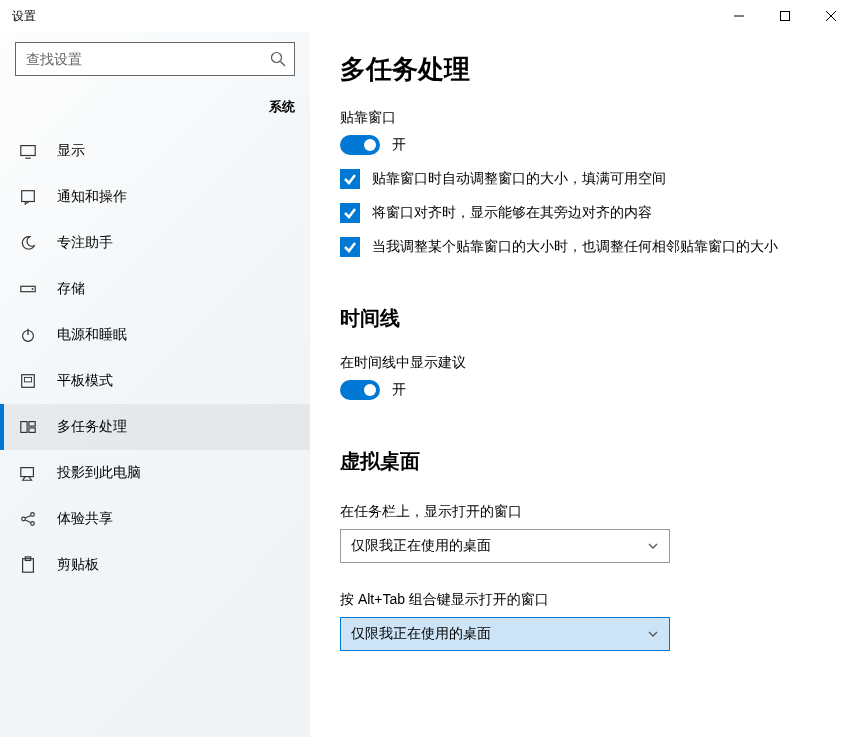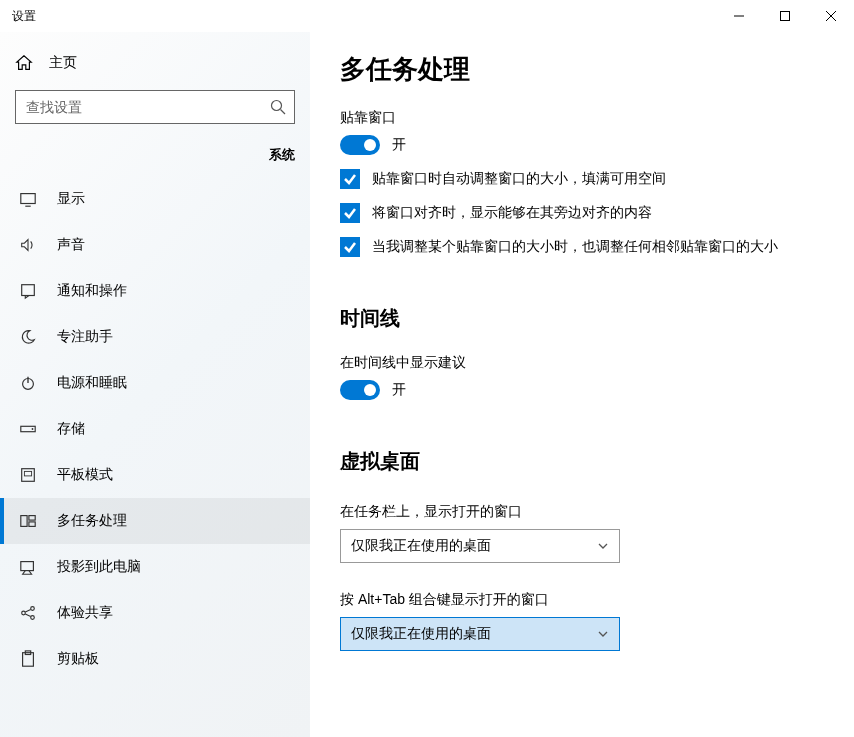--- a/index.html
+++ b/index.html
@@ -45,21 +45,21 @@
     .toggle-row { display: flex; align-items: center; gap: 12px; margin-top: 6px; }
     .toggle { width: 40px; height: 20px; border-radius: 10px; background: #0078d4; position: relative; cursor: pointer; }
     .toggle::after { content:""; position:absolute; width:12px; height:12px; background:#fff; border-radius:50%; top:4px; right:4px; }
     .toggle-text { font-size: 14px; }
     
     .check-row { display: flex; align-items: center; gap: 12px; margin-top: 14px; }
     .checkbox { width: 20px; height: 20px; background: #0078d4; display:flex; align-items:center; justify-content:center; flex-shrink:0; cursor:pointer; }
     .checkbox svg { width: 14px; height: 14px; stroke:#fff; stroke-width:2.5; fill:none; }
     .check-label { font-size: 14px; }
     
-    .dropdown { width: 280px; height: 34px; border: 1px solid #999; display:flex; align-items:center; justify-content:space-between; padding: 0 10px; margin-top:8px; cursor:pointer; background:#fff; }
+    .dropdown { width: 330px; height: 34px; border: 1px solid #999; display:flex; align-items:center; justify-content:space-between; padding: 0 10px; margin-top:8px; cursor:pointer; background:#fff; }
     .dropdown.highlighted { background:#cde4f7; border-color:#0078d4; }
     .dropdown-text { font-size: 14px; }
     .chevron { width:12px; height:12px; }
     
     .sub-q { font-size:14px; margin-top: 28px; }
   </style>
 </head>
 <body>
 
 <div class="titlebar">
@@ -80,28 +80,20 @@
           <line x1="0" y1="0" x2="10" y2="10" stroke="#000" stroke-width="1"></line>
           <line x1="10" y1="0" x2="0" y2="10" stroke="#000" stroke-width="1"></line>
         </svg>
     </div>
   </div>
 </div>
 
 <div class="body-wrap">
 
   <div class="sidebar">
-    <div class="home-row">
-      <span class="home-icon">
-        <svg viewBox="0 0 20 20" width="18" height="18">
-            <path d="M10 2 L2 9 L4 9 L4 17 L8 17 L8 12 L12 12 L12 17 L16 17 L16 9 L18 9 Z" fill="none" stroke="#000" stroke-width="1.3"></path>
-          </svg>
-      </span>
-      <span class="home-label">主页</span>
-    </div>
 
     <div class="search-box">
       <input class="search-input" placeholder="查找设置" style="">
       <svg class="search-icon" viewBox="0 0 16 16">
           <circle cx="6.5" cy="6.5" r="5" fill="none" stroke="currentColor" stroke-width="1.2"></circle>
           <line x1="10.5" y1="10.5" x2="15" y2="15" stroke="currentColor" stroke-width="1.2"></line>
         </svg>
     </div>
 
     <div class="category-header">系统</div>
@@ -111,60 +103,51 @@
           <svg viewBox="0 0 20 20" width="18" height="18">
             <rect x="2" y="4" width="16" height="11" fill="none" stroke="currentColor" stroke-width="1.3"></rect>
             <line x1="7" y1="18" x2="13" y2="18" stroke="currentColor" stroke-width="1.3"></line>
           </svg>
         </span>
       <span class="nav-label">显示</span>
     </div>
     <div class="nav-item">
       <span class="nav-icon">
           <svg viewBox="0 0 20 20" width="18" height="18">
-            <path d="M3 8 L3 12 L6 12 L10 16 L10 4 L6 8 Z" fill="none" stroke="currentColor" stroke-width="1.2"></path>
-            <path d="M13 6 Q16 10 13 14" fill="none" stroke="currentColor" stroke-width="1.2"></path>
-          </svg>
-        </span>
-      <span class="nav-label">声音</span>
-    </div>
-    <div class="nav-item">
-      <span class="nav-icon">
-          <svg viewBox="0 0 20 20" width="18" height="18">
             <rect x="3" y="3" width="14" height="12" fill="none" stroke="currentColor" stroke-width="1.3"></rect>
             <path d="M7 15 L7 18 L11 15" fill="none" stroke="currentColor" stroke-width="1.3"></path>
           </svg>
         </span>
       <span class="nav-label">通知和操作</span>
     </div>
     <div class="nav-item">
       <span class="nav-icon">
           <svg viewBox="0 0 20 20" width="18" height="18">
             <path d="M12 3 A7 7 0 1 0 17 13 A5.5 5.5 0 0 1 12 3 Z" fill="none" stroke="currentColor" stroke-width="1.3"></path>
           </svg>
         </span>
       <span class="nav-label">专注助手</span>
     </div>
     <div class="nav-item">
       <span class="nav-icon">
           <svg viewBox="0 0 20 20" width="18" height="18">
+            <rect x="2" y="7" width="16" height="6" fill="none" stroke="currentColor" stroke-width="1.3"></rect>
+            <circle cx="15" cy="10" r="1" fill="currentColor"></circle>
+          </svg>
+        </span>
+      <span class="nav-label">存储</span>
+    </div>
+    <div class="nav-item">
+      <span class="nav-icon">
+          <svg viewBox="0 0 20 20" width="18" height="18">
             <circle cx="10" cy="11" r="6" fill="none" stroke="currentColor" stroke-width="1.3"></circle>
             <line x1="10" y1="3" x2="10" y2="10" stroke="currentColor" stroke-width="1.5"></line>
           </svg>
         </span>
       <span class="nav-label">电源和睡眠</span>
-    </div>
-    <div class="nav-item">
-      <span class="nav-icon">
-          <svg viewBox="0 0 20 20" width="18" height="18">
-            <rect x="2" y="7" width="16" height="6" fill="none" stroke="currentColor" stroke-width="1.3"></rect>
-            <circle cx="15" cy="10" r="1" fill="currentColor"></circle>
-          </svg>
-        </span>
-      <span class="nav-label">存储</span>
     </div>
     <div class="nav-item">
       <span class="nav-icon">
           <svg viewBox="0 0 20 20" width="18" height="18">
             <rect x="3" y="3" width="14" height="14" fill="none" stroke="currentColor" stroke-width="1.3"></rect>
             <rect x="6" y="6" width="8" height="5" fill="none" stroke="currentColor" stroke-width="1"></rect>
           </svg>
         </span>
       <span class="nav-label">平板模式</span>
     </div>

